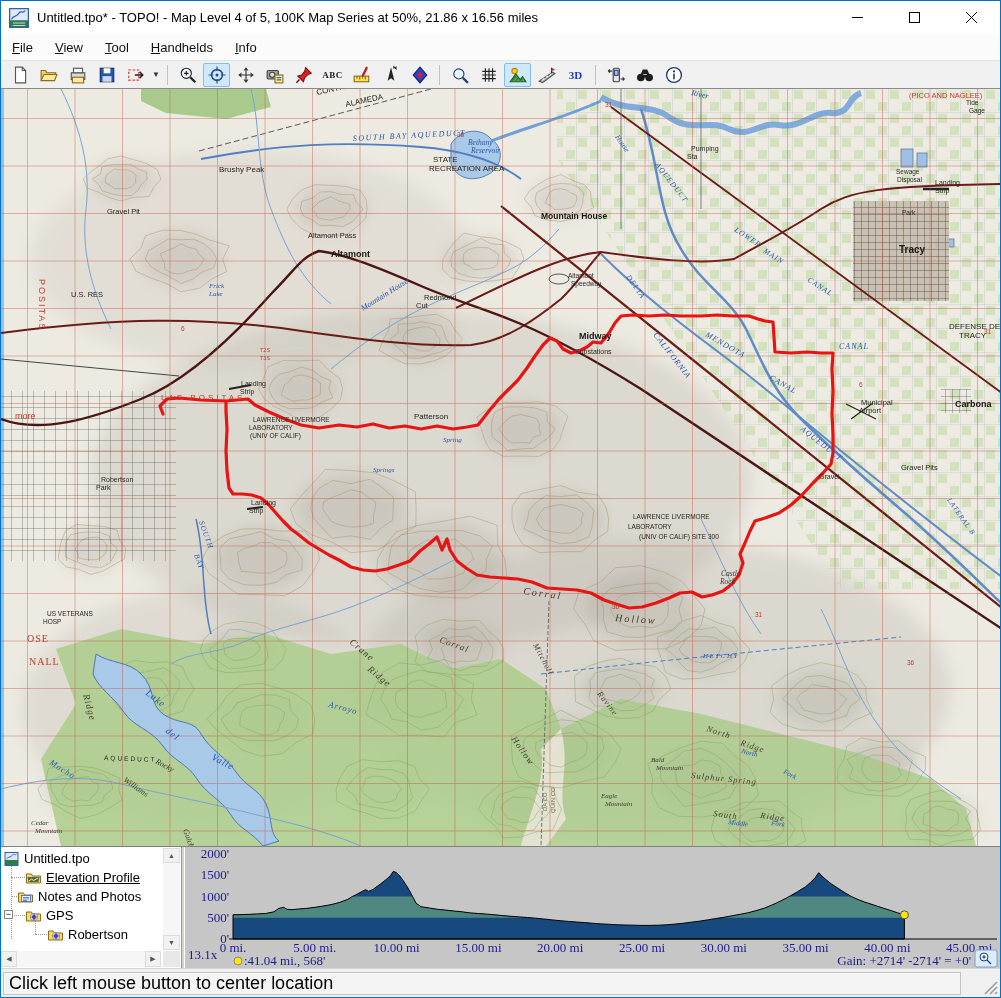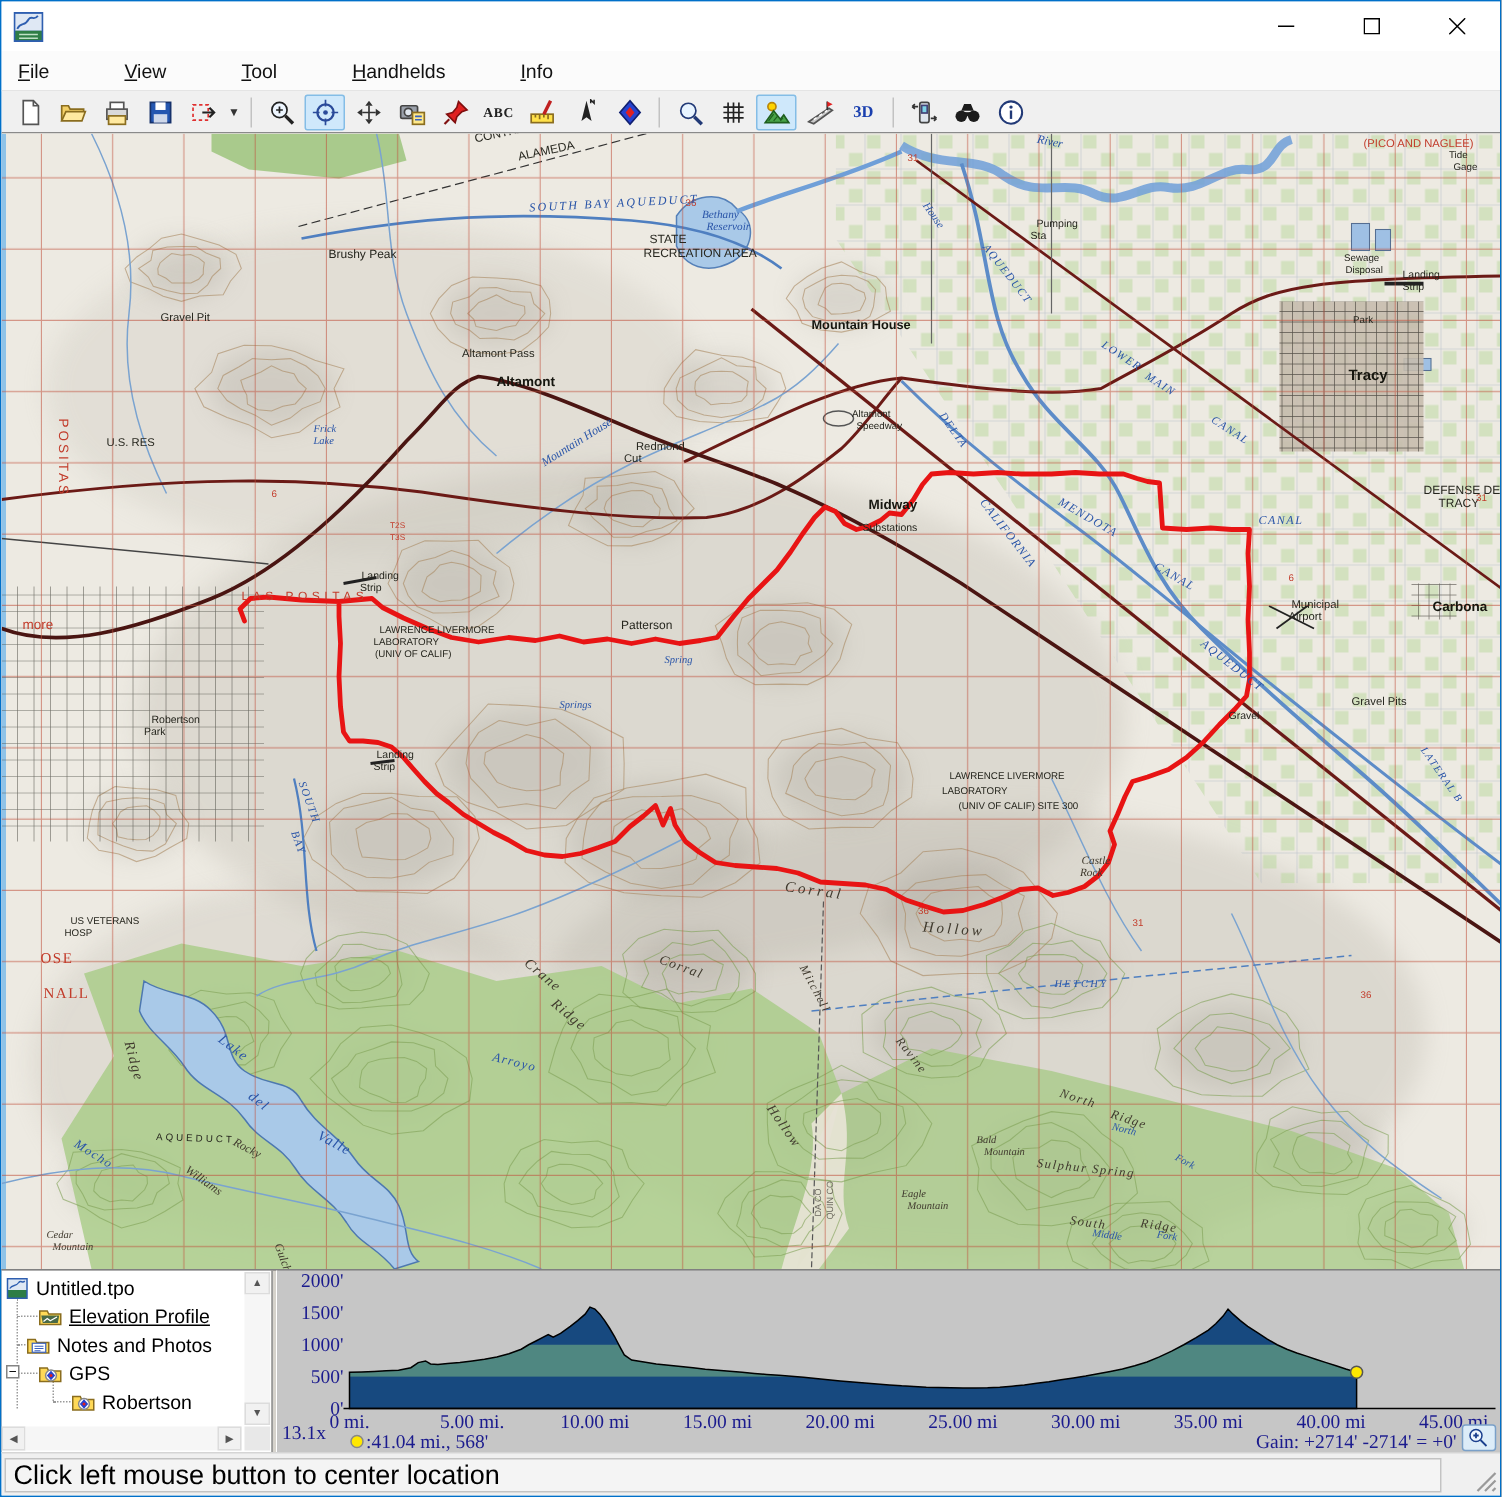--- a/index.html
+++ b/index.html
@@ -8,36 +8,36 @@
     border:1px solid #0070c9;font-family:"Liberation Sans",sans-serif;overflow:hidden;}
   
   .titlebar{position:absolute;left:0;top:0;width:999px;height:33px;background:#fff;
     display:flex;align-items:center;}
   .app-icon{width:20px;height:20px;margin:0 8px 0 8px;flex:0 0 auto;}
   .title-text{font-size:13px;color:#000;white-space:nowrap;}
   .win-controls{position:absolute;right:0;top:0;height:33px;display:flex;}
   .win-btn{width:57px;height:33px;display:flex;align-items:center;justify-content:center;cursor:default;}
   
   .menubar{position:absolute;left:0;top:33px;width:999px;height:27px;background:#fbfbfb;
-    display:flex;align-items:center;font-size:13px;border-bottom:1px solid #e4e4e4;gap:28px;}
+    display:flex;align-items:center;font-size:13px;border-bottom:1px solid #e4e4e4;}
   .menu-item{padding:4px 11px;color:#111;}
   .menu-item u{text-decoration:underline;}
   
   .toolbar{position:absolute;left:0;top:60px;width:999px;height:28px;background:#f0f0f0;
     display:flex;align-items:center;padding-left:4px;border-bottom:1px solid #8a8a8a;}
   .tb-btn{width:27px;height:24px;margin:0 1px;display:flex;align-items:center;justify-content:center;
     border:1px solid transparent;border-radius:2px;background:transparent;}
   .tb-btn.sel{background:#cfe8fb;border-color:#84bde6;}
   .tb-btn svg{width:18px;height:18px;}
   .tb-sep{width:1px;height:20px;background:#c2c2c2;margin:0 5px;}
   .tb-caret{width:12px;height:24px;display:flex;align-items:center;justify-content:center;color:#333;font-size:8px;}
   
   .map-wrap{position:absolute;left:0;top:88px;width:999px;height:757px;overflow:hidden;background:#edeae2;}
   
-  .bottom{position:absolute;left:0;top:845px;width:999px;height:122px;background:#404040;border-top:1px solid #808080;}
+  .bottom{position:absolute;left:0;top:845px;width:999px;height:122px;background:#0369a1;border-top:1px solid #808080;}
   .treepanel{position:absolute;left:0;top:0;width:180px;height:122px;background:#fff;overflow:hidden;}
   .tree-rows{position:absolute;left:0;top:2px;width:160px;}
   .tree-row{height:19px;display:flex;align-items:center;font-size:13px;color:#000;white-space:nowrap;}
   .tree-row svg{width:17px;height:16px;margin-right:4px;flex:0 0 auto;}
   .tree-label{overflow:hidden;}
   .tree-conn{position:absolute;border-left:1px dotted #9a9a9a;width:0;}
   .tree-connh{position:absolute;border-top:1px dotted #9a9a9a;height:0;}
   .expander{position:absolute;left:3px;width:9px;height:9px;background:#fff;border:1px solid #848484;
     font-size:9px;line-height:7px;text-align:center;color:#000;}
   .sb{position:absolute;background:#f1f1f1;border:1px solid #dcdcdc;display:flex;align-items:center;justify-content:center;color:#555;font-size:7px;}
@@ -65,20 +65,21 @@
 <div class="window">
 
   <div class="titlebar">
     <svg class="app-icon" viewBox="0 0 16 16">
       <rect x="0" y="0" width="16" height="16" fill="#2f5fb0"></rect>
       <rect x="1" y="1" width="14" height="9" fill="#dfe8f4"></rect>
       <rect x="1" y="10" width="14" height="5" fill="#2e7d46"></rect>
       <path d="M2 9c2-4 4-1 6-5 1.5-2.5 3 1 5-2" stroke="#2f5fb0" fill="none" stroke-width="1"></path>
       <path d="M3 12h10M3 14h10" stroke="#bfe0c6" stroke-width="0.8"></path>
     </svg>
+    <span class="title-text">Untitled.tpo* - TOPO! - Map Level 4 of 5, 100K Map Series at 50%, 21.86 x 16.56 miles</span>
     <div class="win-controls">
       <div class="win-btn">
         <svg width="11" height="11" viewBox="0 0 11 11">
             <path d="M0 5.5h11" stroke="#000" stroke-width="1"></path>
           </svg>
       </div>
       <div class="win-btn">
         <svg width="11" height="11" viewBox="0 0 11 11">
             <rect x="0.5" y="0.5" width="10" height="10" fill="none" stroke="#000"></rect>
           </svg>

